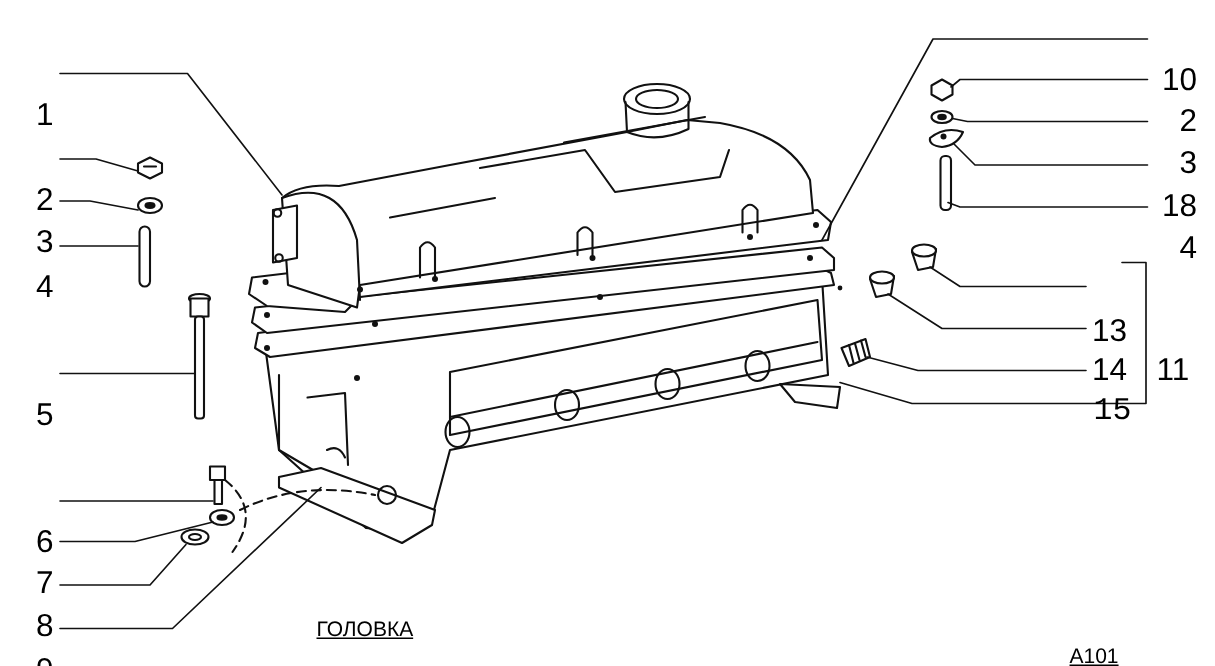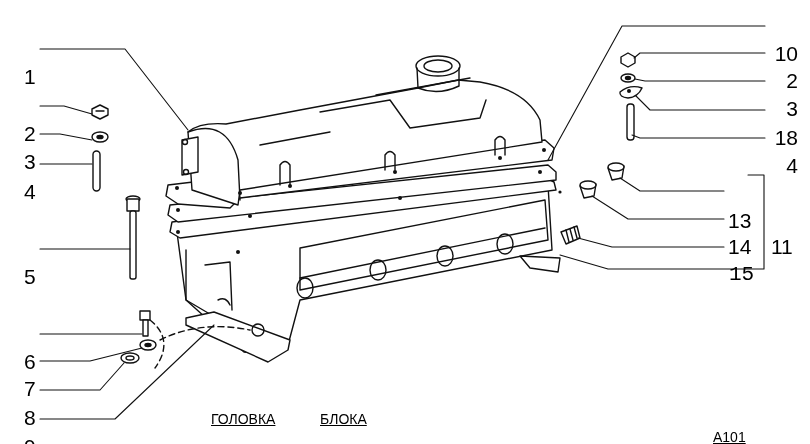--- a/index.html
+++ b/index.html
@@ -166,15 +166,14 @@
   <div class="lbl r" style="left:760px;top:42px;width:38px;">2</div>
   <div class="lbl r" style="left:760px;top:70px;width:38px;">3</div>
   <div class="lbl r" style="left:760px;top:99px;width:38px;">18</div>
   <div class="lbl r" style="left:760px;top:127px;width:38px;">4</div>
   <div class="lbl" style="left:728px;top:182px;">13</div>
   <div class="lbl" style="left:728px;top:208px;text-align:right;">14</div>
   <div class="lbl" style="left:729px;top:236px;font-family:Liberation Mono, monospace;">15</div>
   <div class="lbl" style="left:771px;top:208px;">11</div>
 
   <div class="title" style="left:211px;top:407px;">ГОЛОВКА</div>
-  <div class="title" style="left:320px;top:407px;">БЛОКА</div>
   <div class="title" style="left:713px;top:425px;">A101</div>
 </div>
 
 </body></html>

